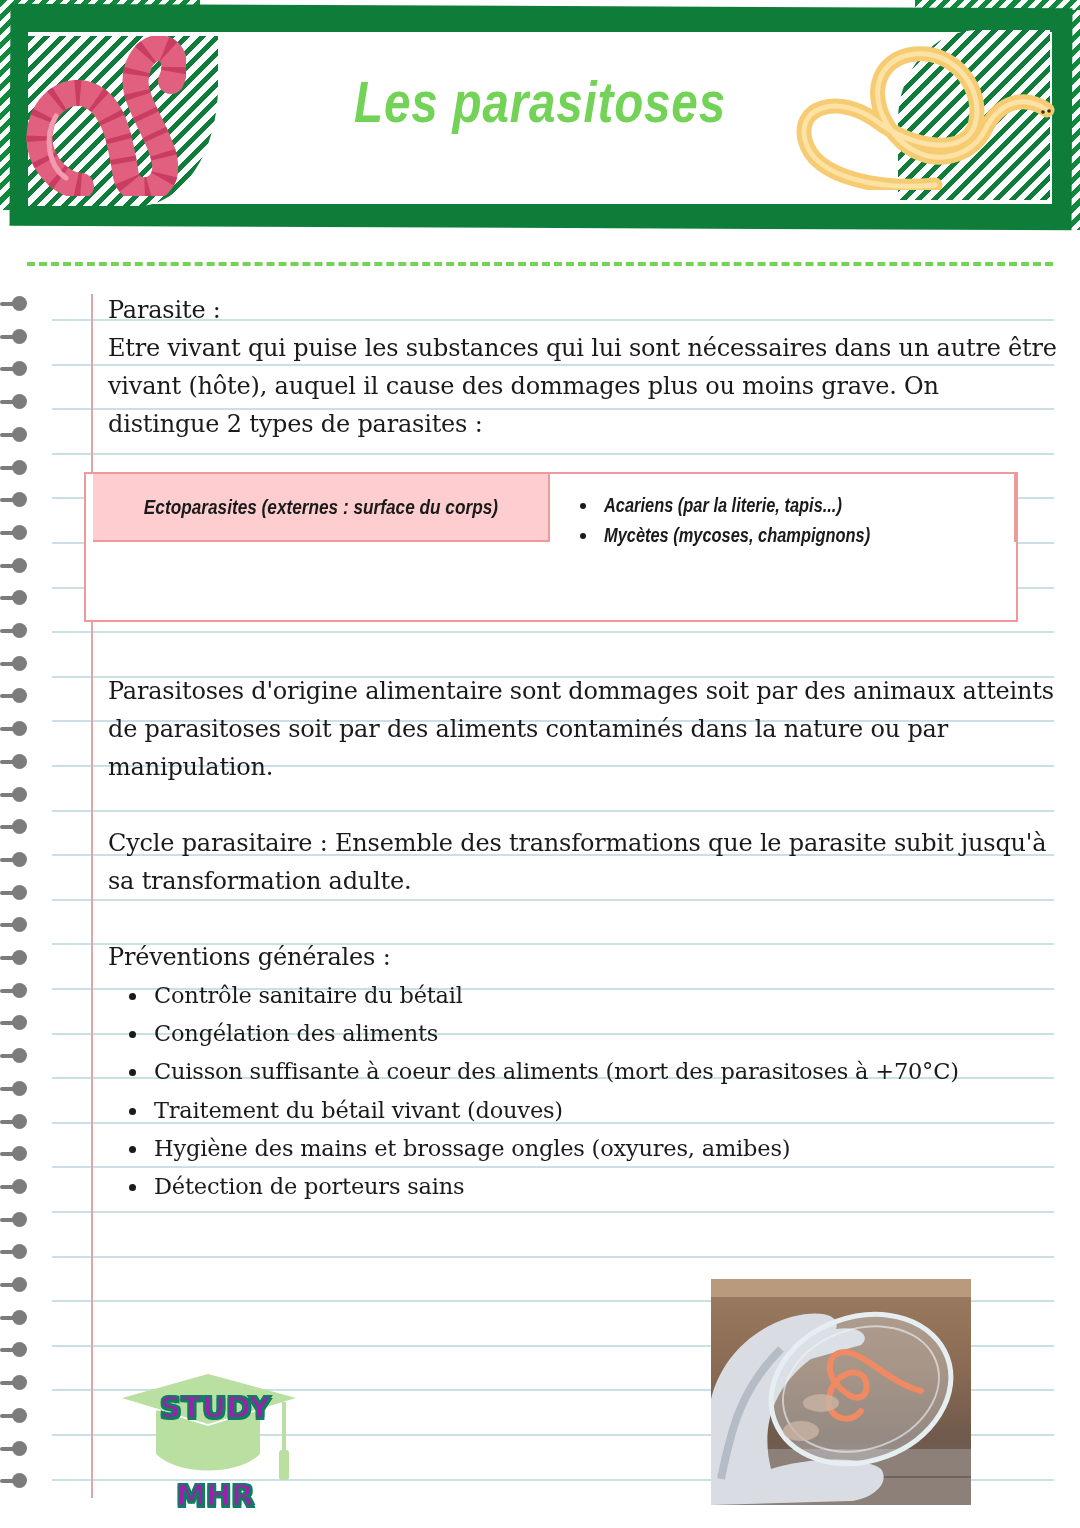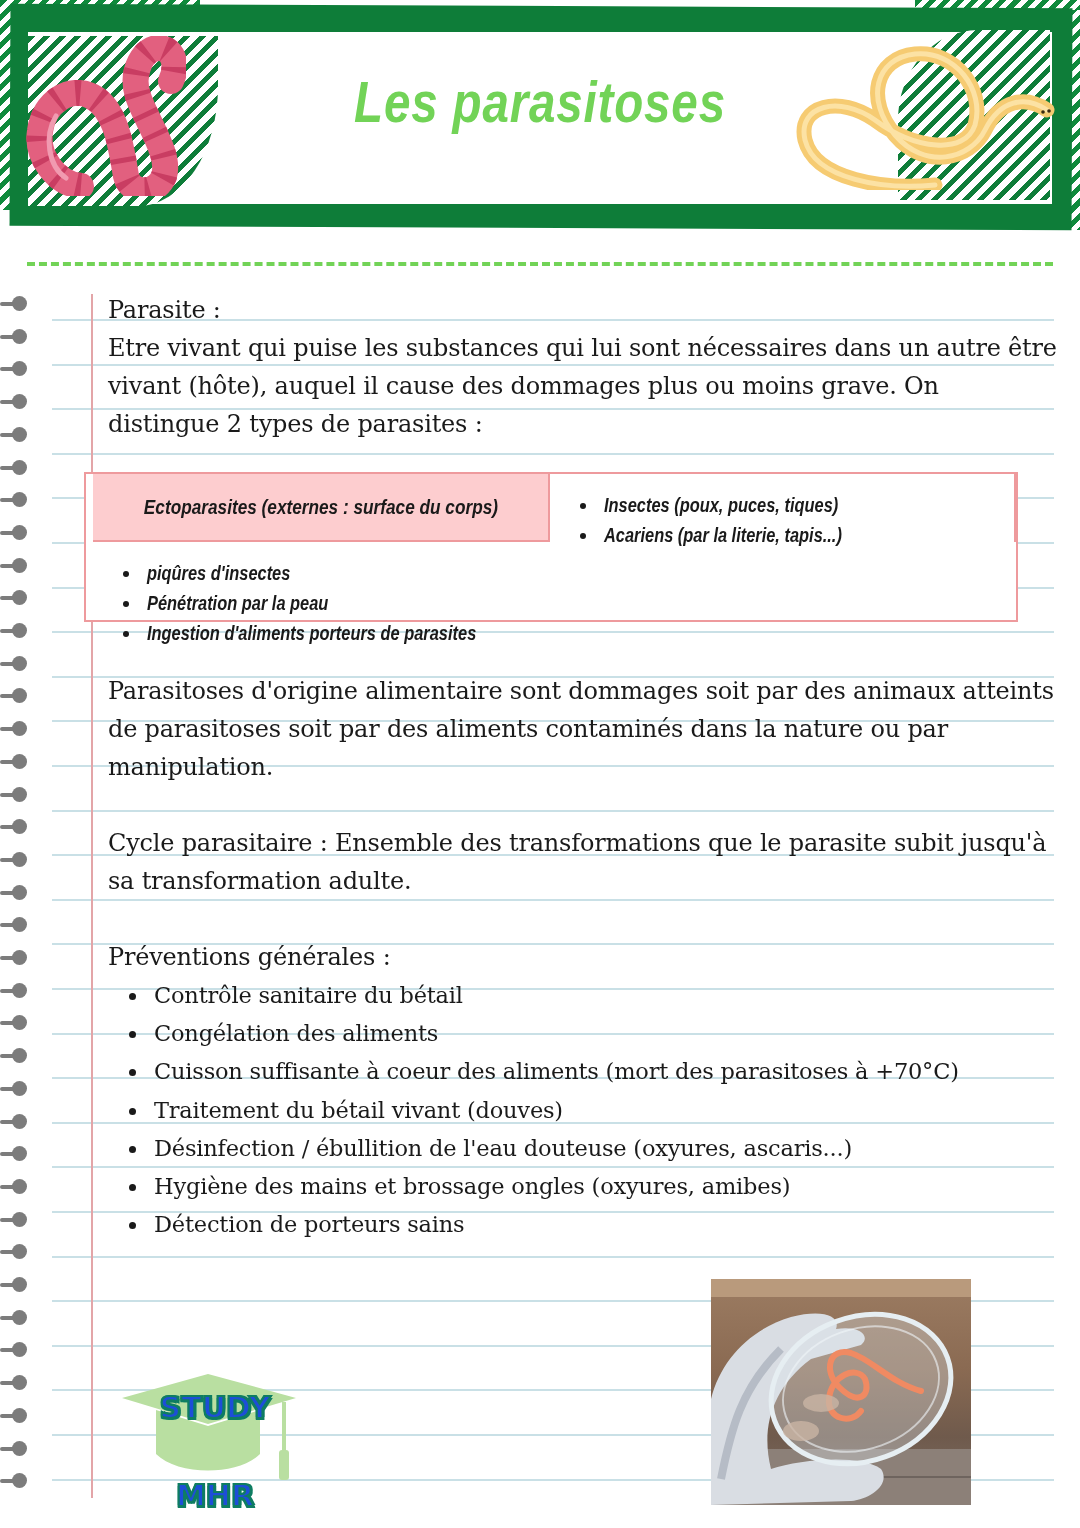--- a/index.html
+++ b/index.html
@@ -104,21 +104,21 @@
   .prev-list li::before {
     content: ""; position: absolute; left: 21px; top: 17px;
     width: 7px; height: 7px; background: #1a1a1a; border-radius: 50%;
   }
 
   
   .logo { position: absolute; left: 118px; top: 1372px; width: 185px; height: 110px; }
   .logo-text {
     position: absolute; left: 0; width: 170px; text-align: center;
     font-family: "DejaVu Sans", sans-serif; font-weight: bold;
-    color: #1d4ed8; font-size: 30px; letter-spacing: 0px;
+    color: #a21caf; font-size: 30px; letter-spacing: 0px;
     -webkit-text-stroke: 2px #0f7d62;
     text-shadow: 2px 2px 0 #0f7d62, -1px -1px 0 #0f7d62, 2px -1px 0 #0f7d62, -1px 2px 0 #0f7d62;
   }
   .logo-text.l1 { top: 18px; left: 12px; }
   .logo-text.l2 { top: 58px; left: 12px; margin-top: 48px; }
 
   
   .photo {
     position: absolute; left: 711px; top: 1279px; width: 260px; height: 226px;
     overflow: hidden;
@@ -348,41 +348,33 @@
 
   <div class="txt" style="top:824px;">Cycle parasitaire : Ensemble des transformations que le parasite subit jusqu'à</div>
   <div class="txt" style="top:862px;">sa transformation adulte.</div>
 
   <div class="txt" style="top:938px;">Préventions générales :</div>
   <ul class="prev-list">
     <li>Contrôle sanitaire du bétail</li>
     <li>Congélation des aliments</li>
     <li>Cuisson suffisante à coeur des aliments (mort des parasitoses à +70°C)</li>
     <li>Traitement du bétail vivant (douves)</li>
-    <li>Désinfection / ébullition de l'eau douteuse (oxyures, ascaris...)</li>
     <li>Hygiène des mains et brossage ongles (oxyures, amibes)</li>
     <li>Détection de porteurs sains</li>
   </ul>
 </div>
 
 <div class="tbl">
   <div class="tbl-head left">
       <span>Ectoparasites (externes : surface du corps)</span>
     </div>
   <div class="tbl-cell left">
     <ul>
-      <li><span class="t">Insectes (poux, puces, tiques)</span></li>
       <li><span class="t">Acariens (par la literie, tapis...)</span></li>
-    </ul>
-  </div>
-  <div class="tbl-cell right">
-    <ul>
-      <li><span class="t">piqûres d'insectes</span></li>
-      <li><span class="t">Pénétration par la peau</span></li>
-      <li><span class="t">Ingestion d'aliments porteurs de parasites</span></li>
+      <li><span class="t">Mycètes (mycoses, champignons)</span></li>
     </ul>
   </div>
 </div>
 
 <div class="logo">
   <svg width="185" height="110" viewBox="0 0 185 110" style="position:absolute;left:0;top:0;">
     <polygon points="90,2 178,26 90,52 4,26" fill="#b9dfa1"></polygon>
     <path d="M38 38 L38 82 C 60 104, 120 104, 142 82 L142 38 L90 54 Z" fill="#b9dfa1"></path>
     <line x1="166" y1="30" x2="166" y2="82" stroke="#b9dfa1" stroke-width="4"></line>
     <rect x="161" y="78" width="10" height="30" rx="3" fill="#b9dfa1"></rect>

